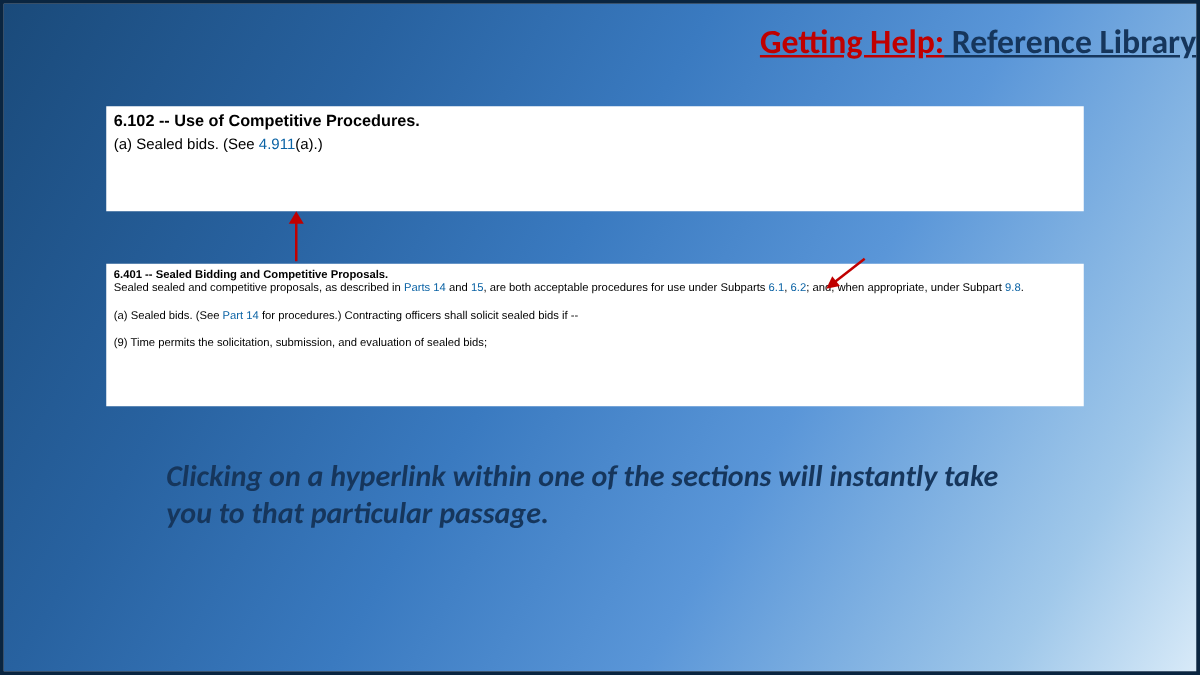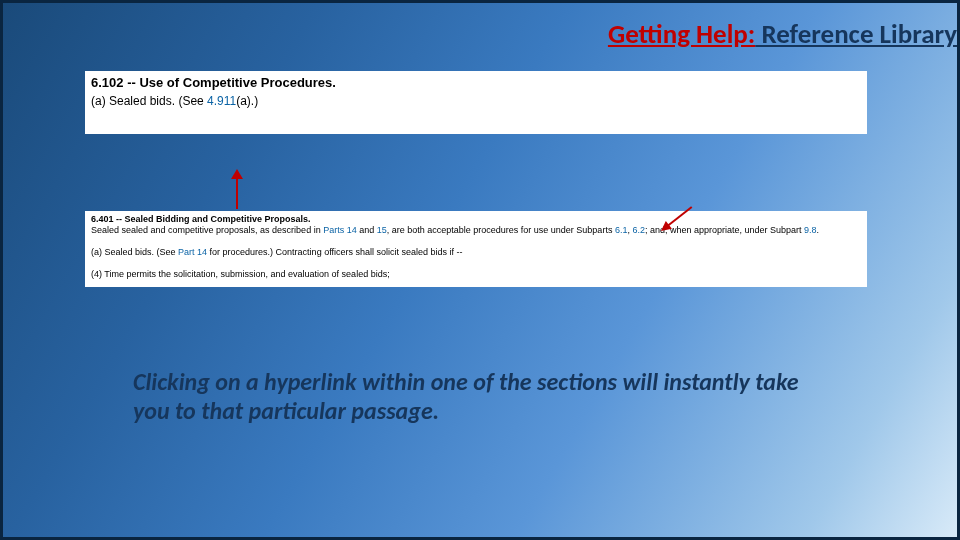--- a/index.html
+++ b/index.html
@@ -1,25 +1,25 @@
 <!DOCTYPE html>
 <html><head>
 <meta charset="utf-8">
 <style>
   html,body{margin:0;padding:0;width:960px;height:540px;overflow:hidden;font-family:Calibri,Arial,sans-serif}
   .slide{position:relative;width:960px;height:540px;background:linear-gradient(120deg,#1a4a7a 0%,#2862a0 25%,#3a7ac0 45%,#5a96d8 65%,#a0c8ea 88%,#d8eaf8 100%);box-sizing:border-box;border:3px solid #0a2540}
   .title{position:absolute;top:14px;left:0;width:100%;text-align:right;font-size:27px;font-weight:bold;color:#16365c;font-family:Calibri,Arial,sans-serif}
   .title .red{color:#c00000}
   .title .u{text-decoration:underline}
   .panel{position:absolute;background:#fff;font-family:Arial,Helvetica,sans-serif;color:#000}
-  .p1{left:82px;top:68px;width:782px;height:63px}
+  .p1{left:82px;top:82px;width:782px;height:84px}
   .p1 .h{font-size:13px;font-weight:bold;padding:4px 6px 0 6px}
   .p1 .t{font-size:12px;padding:2px 6px 10px 6px}
   .p1 .a{font-size:12px;padding:4px 6px 4px 6px}
-  .p2{left:82px;top:208px;width:782px;height:76px}
+  .p2{left:82px;top:208px;width:782px;height:114px}
   .p2 .h{font-size:9px;font-weight:bold;padding:3px 6px 0 6px}
   .p2 .t{font-size:9px;padding:1px 6px 10px 6px}
   .p2 .a{font-size:9px;padding:2px 14px 10px 6px}
   .lnk{color:#0b63a5}
   .caption{position:absolute;left:130px;top:364px;width:700px;font-size:24px;font-weight:bold;font-style:italic;color:#16365c;line-height:1.22}
   .arrow{position:absolute;pointer-events:none}
   .shaft{position:absolute;background:#c00000}
   .head{position:absolute;width:0;height:0}
 </style>
 </head>
@@ -39,21 +39,21 @@
   </div>
 
   <div class="panel p2">
     <div class="h">6.401 -- Sealed Bidding and Competitive Proposals.</div>
     <div class="t">
       <span>Sealed sealed and competitive proposals, as described in </span><span class="lnk">Parts 14</span><span> and </span><span class="lnk">15</span><span>, are both acceptable procedures for use under Subparts </span><span class="lnk">6.1</span><span>, </span><span class="lnk">6.2</span><span>; and, when appropriate, under Subpart </span><span class="lnk">9.8</span><span>.</span>
     </div>
     <div class="a">
       <span>(a) Sealed bids. (See </span><span class="lnk">Part 14</span><span> for procedures.) Contracting officers shall solicit sealed bids if --</span>
     </div>
-    <div class="a">(4) Time permits the solicitation, submission, and evaluation of sealed bids;</div>
+    <div class="a">(9) Time permits the solicitation, submission, and evaluation of sealed bids;</div>
   </div>
 
   <div class="arrow" style="left:228px;top:166px;width:12px;height:40px">
     <div class="head" style="left:0;top:0;border-left:6px solid transparent;border-right:6px solid transparent;border-bottom:10px solid #c00000"></div>
     <div class="shaft" style="left:5px;top:9px;width:2px;height:31px"></div>
   </div>
 
   <div class="arrow" style="left:658px;top:228px;width:40px;height:30px;transform:rotate(-38deg);transform-origin:0 0">
     <div class="head" style="left:0;top:-5px;border-top:5px solid transparent;border-bottom:5px solid transparent;border-right:10px solid #c00000"></div>
     <div class="shaft" style="left:9px;top:-1px;width:30px;height:2px"></div>

